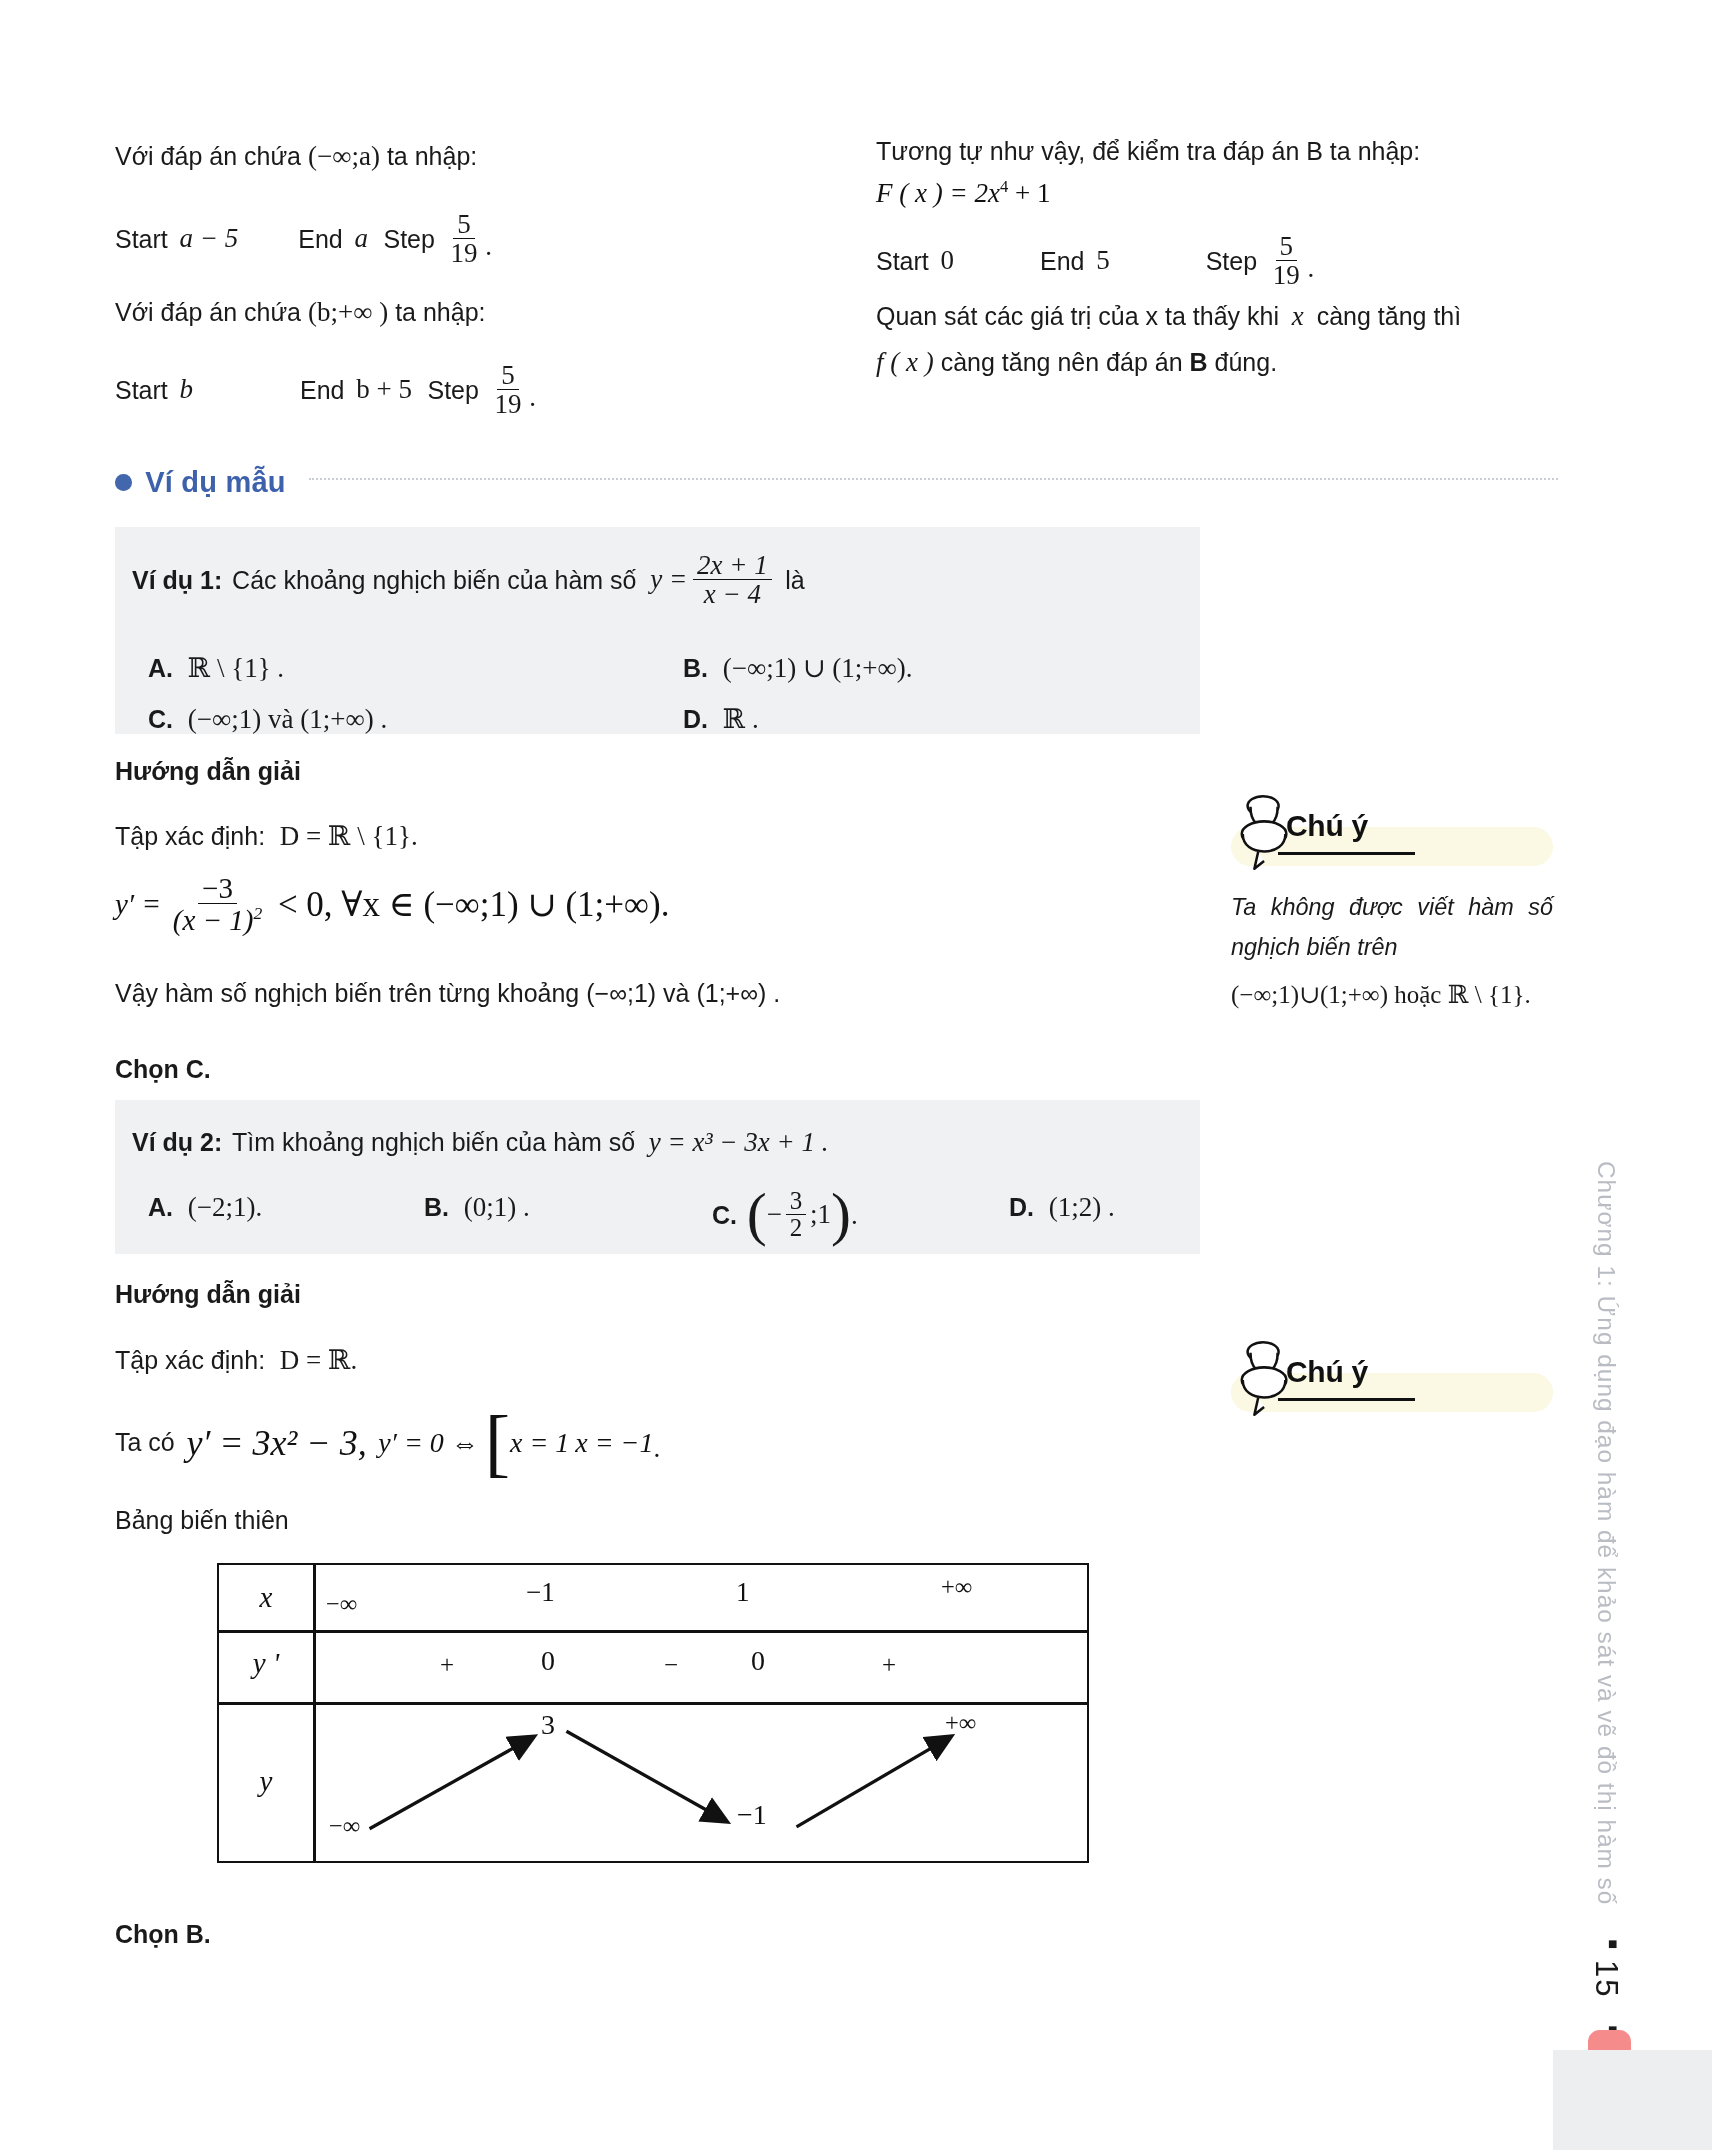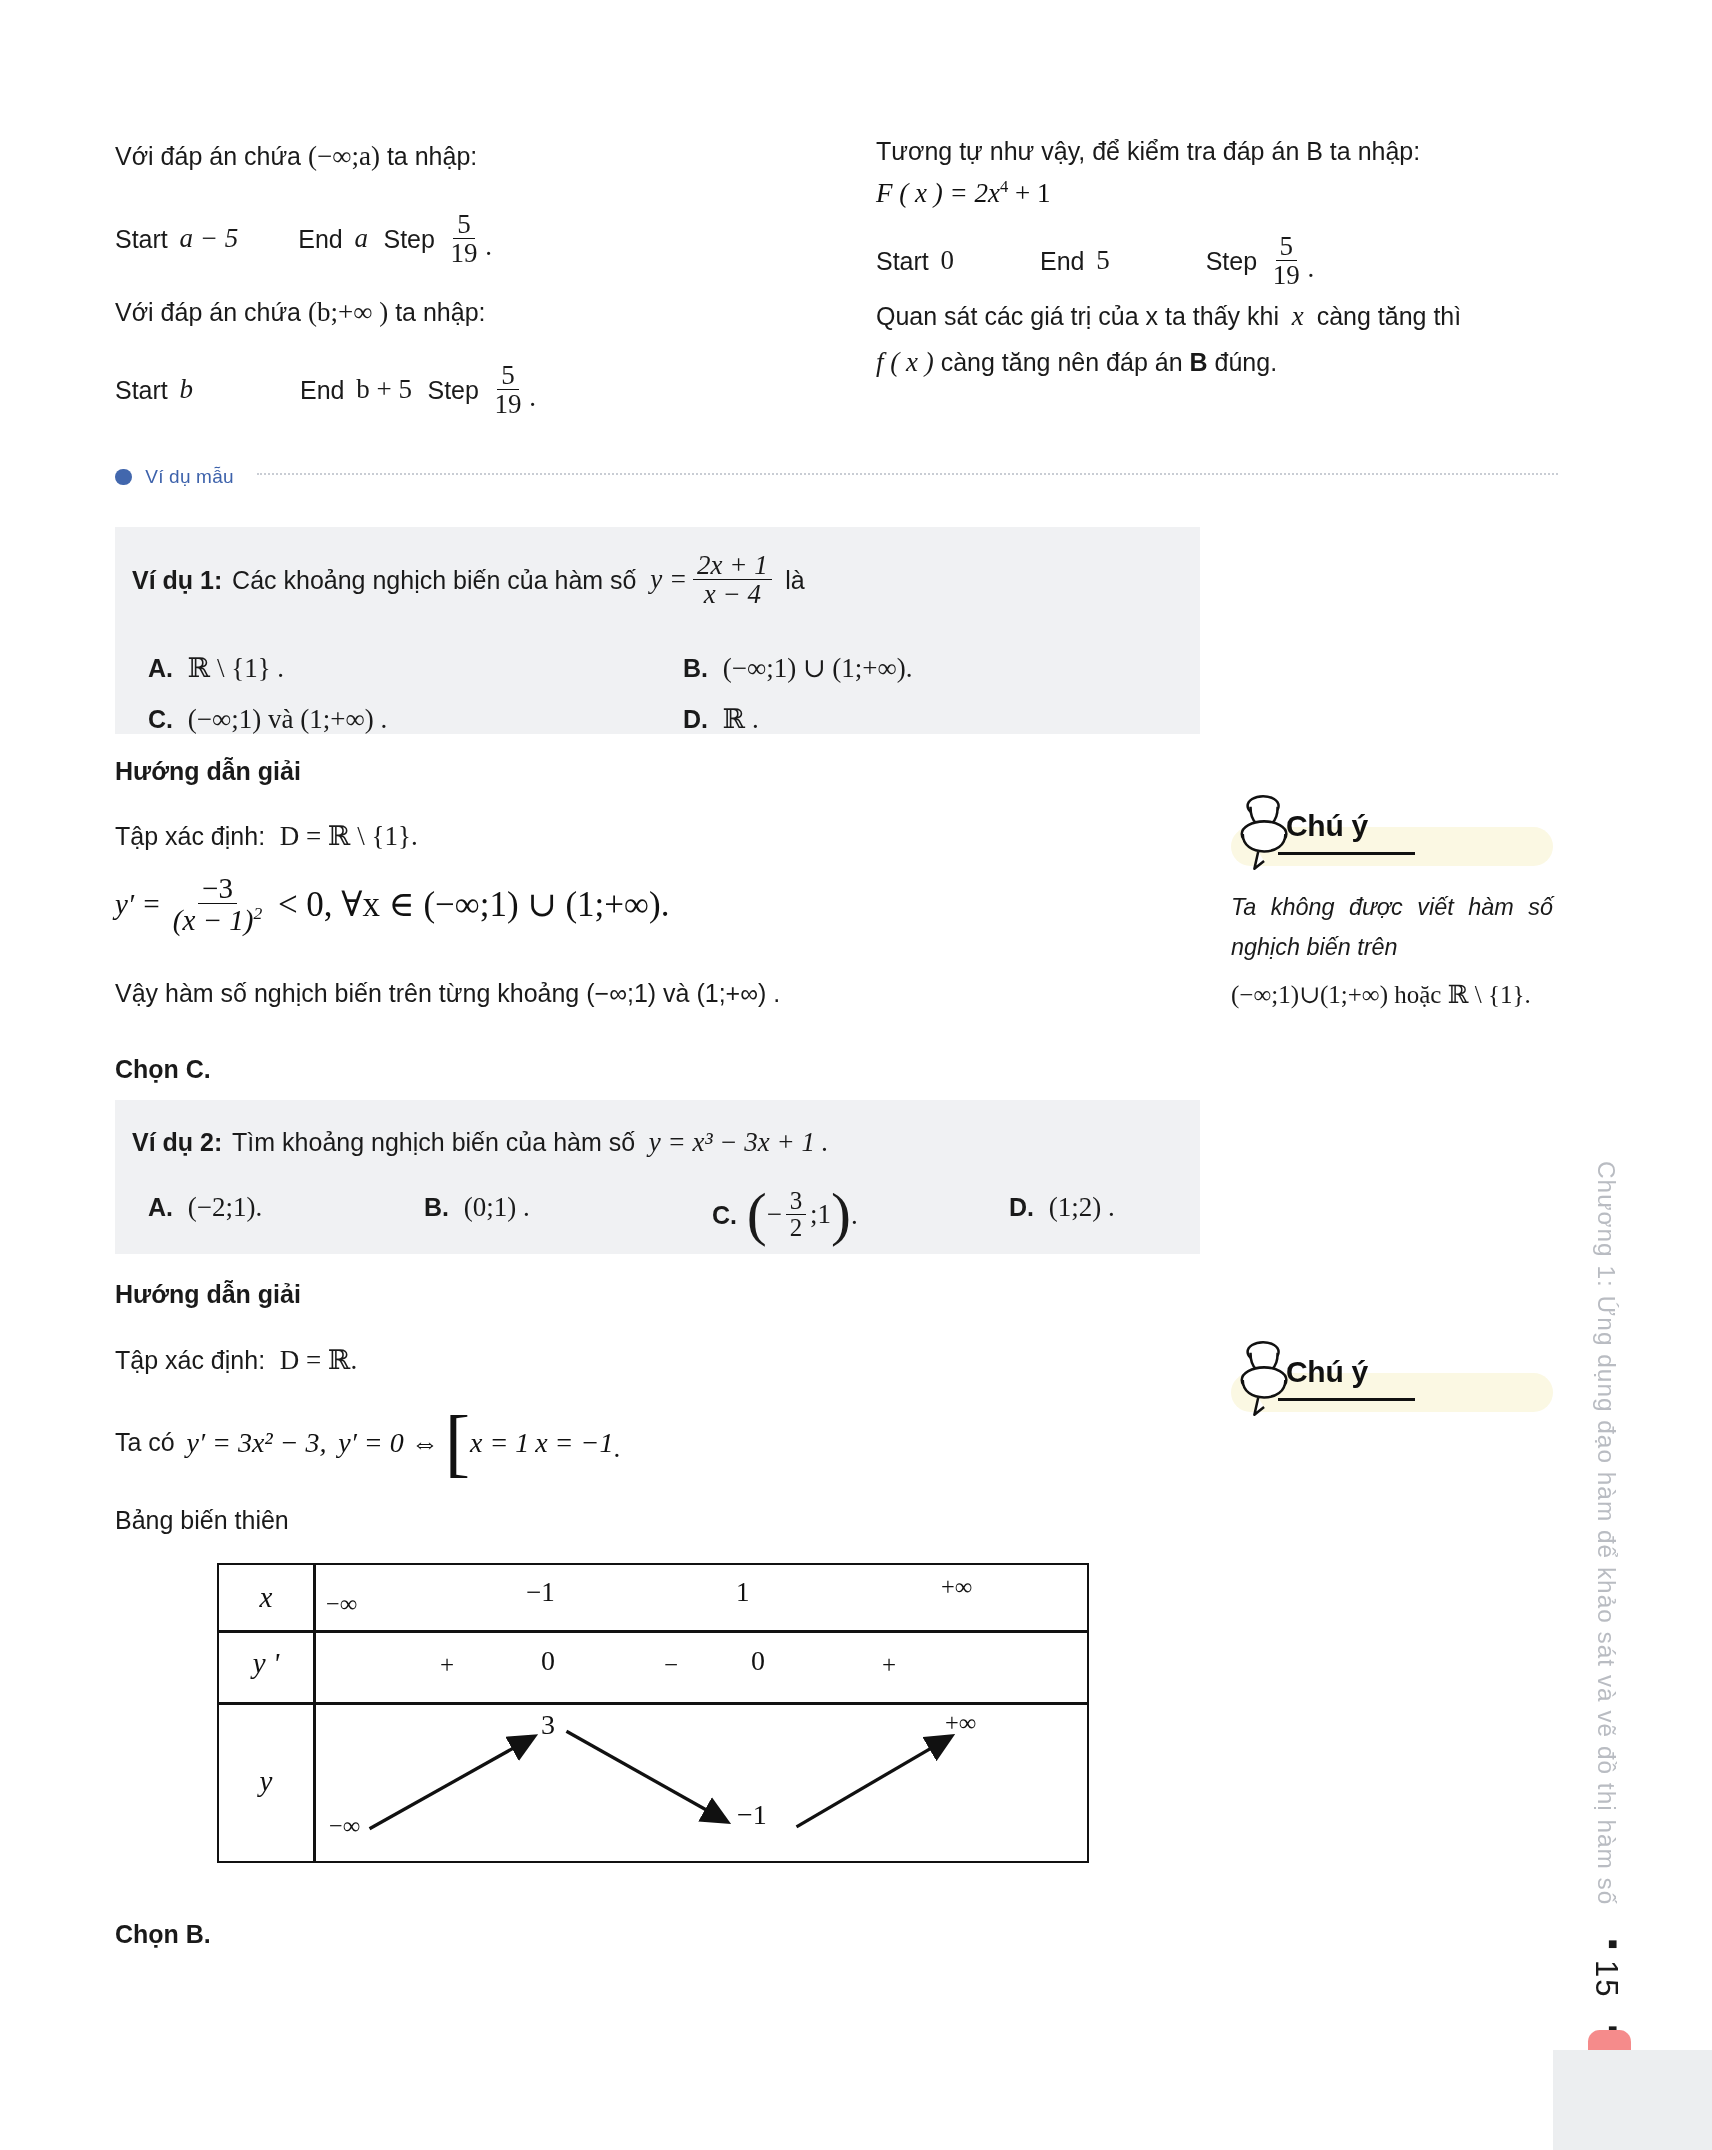--- a/index.html
+++ b/index.html
@@ -24,21 +24,21 @@
   .frac .num{padding:0 3.9px;border-bottom:1.6px solid #111;}
   .frac .den{padding:0 3.9px;}
 
   
   .bigpar{display:inline-flex;align-items:center;vertical-align:middle;}
   .bigpar .p{font-size:60px;line-height:0.72;font-family:"Liberation Serif",serif;font-weight:300;}
 
   
   .sec-head{display:flex;align-items:center;gap:13.7px;}
   .sec-bullet{width:16.6px;height:16.6px;border-radius:50%;background:#4267ad;flex:none;}
-  .sec-title{color:#3d62ab;font-weight:normal;font-size:19px;letter-spacing:0.2px;}
+  .sec-title{color:#3d62ab;font-weight:bold;font-size:29px;letter-spacing:0.2px;}
   .sec-dots{flex:1;border-bottom:2.9px dotted #c9cdd4;margin-bottom:6.8px;margin-left:9.8px;}
 
   
   .exbox{background:#f0f1f3;}
 
   
   .note{width:322px;}
   .note-head{position:relative;height:60px;}
   .note-bar{position:absolute;left:0;top:21.5px;width:322px;height:39px;
             background:#fbf8e3;border-radius:19.5px;}
@@ -258,21 +258,21 @@
 
   <div class="abs txt bold" style="left:115px;top:1276px;">Hướng dẫn giải</div>
 
   <div class="abs txt" style="left:115px;top:1341px;">
     <span>Tập xác định:</span>
     <span class="math" style="margin-left:7.8px;">D = ℝ.</span>
   </div>
 
   <div class="abs" style="left:115px;top:1419px;display:flex;align-items:center;">
     <span class="txt">Ta có</span>
-    <span class="math mi" style="margin-left:11.7px;font-size:28px;">y′ = 3x² − 3,</span>
+    <span class="math mi" style="margin-left:11.7px;font-size:36px;">y′ = 3x² − 3,</span>
     <span class="math mi" style="margin-left:11.7px;font-size:28px;">y′ = 0 ⇔</span>
     <span style="display:inline-flex;align-items:center;margin-left:5.9px;">
       <span style="font-size:76px;line-height:0.62;font-family:'Liberation Serif',serif;font-weight:300;">[</span>
       <span style="display:inline-flex;flex-direction:row;gap:5.9px;">
         <span class="math mi" style="font-size:28px;">x = 1</span>
         <span class="math mi" style="font-size:28px;">x = −1</span>
       </span>
       <span class="math" style="align-self:flex-end;margin-bottom:2px;">.</span>
     </span>
   </div>

